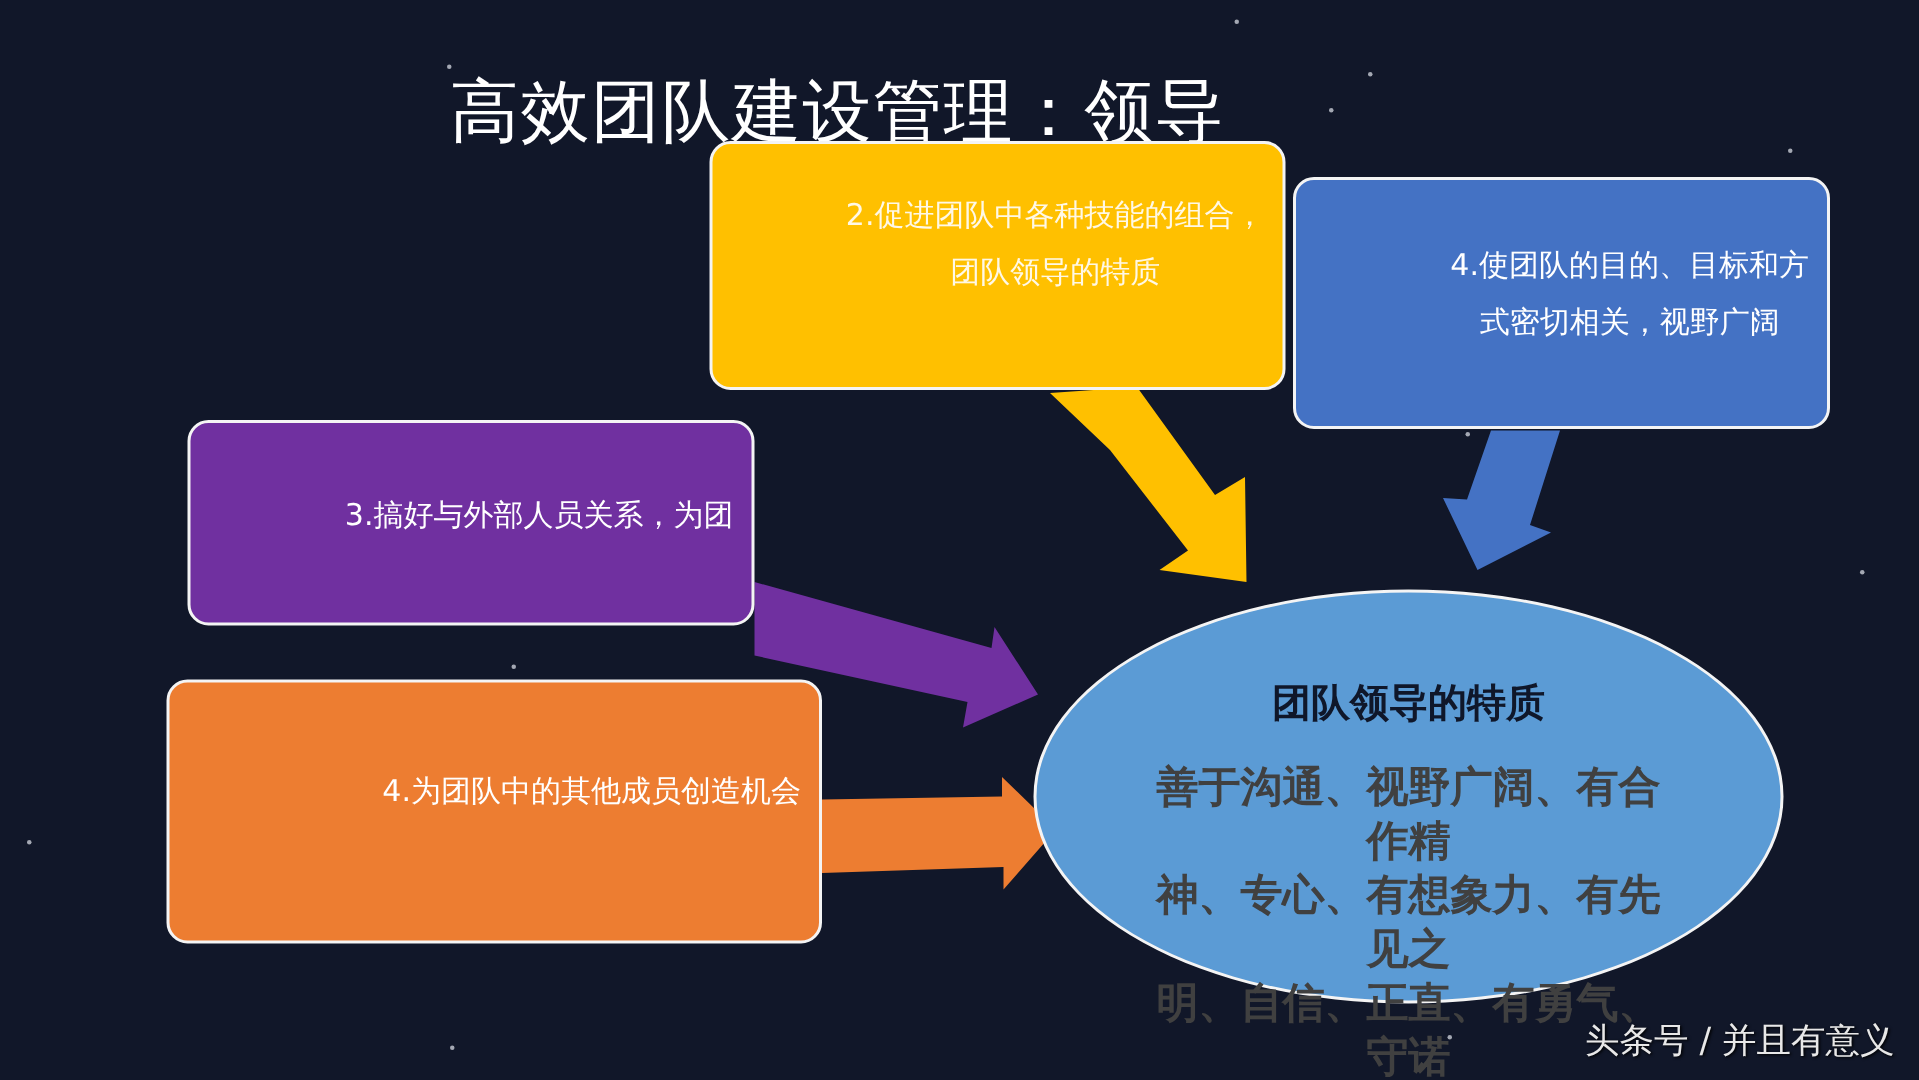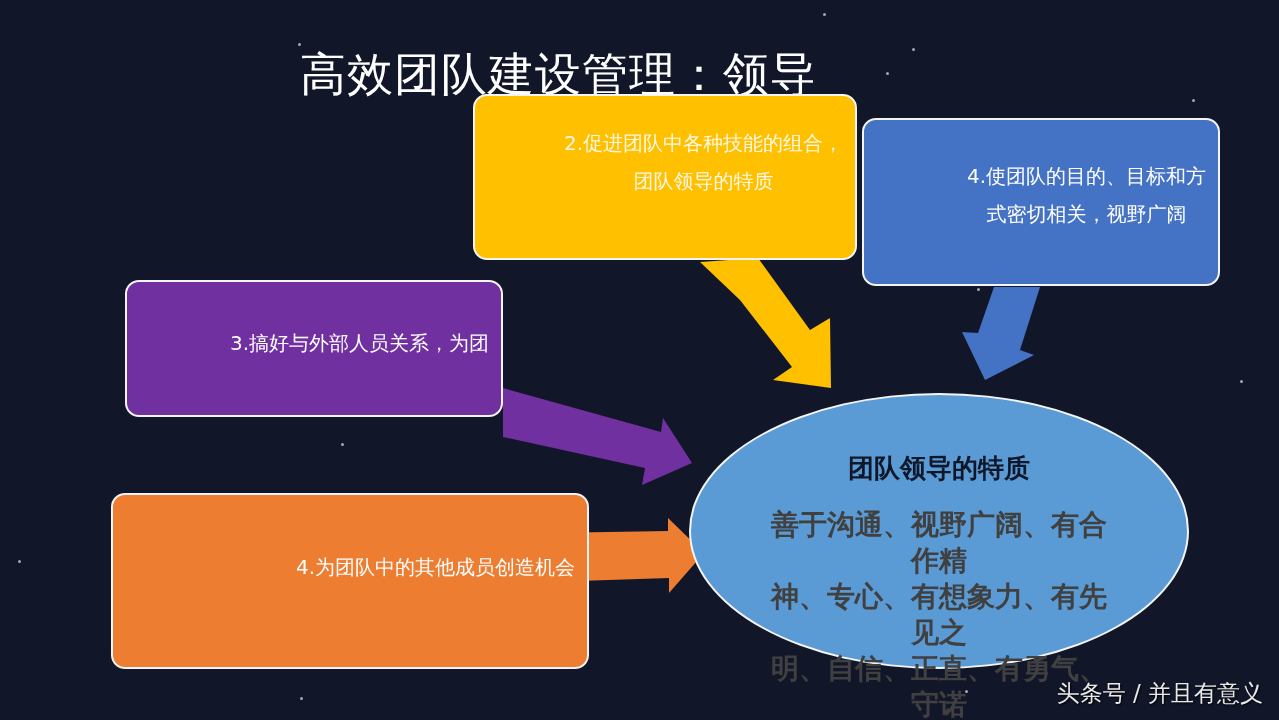--- a/index.html
+++ b/index.html
@@ -18,21 +18,21 @@
     position: absolute; box-sizing: border-box;
     border: 2px solid #f4f4f4; border-radius: 14px;
     color: #fff; font-size: 20px; line-height: 38px; text-align: center;
     display: flex; align-items: center; justify-content: flex-end;
     padding: 0 12px;
   }
   .box span { display: block; }
   .box-1 { left: 862px; top: 118px; width: 358px; height: 168px; background: #4472c4; padding-bottom: 14px; }
   .box-2 { left: 473px; top: 94px; width: 384px; height: 166px; background: #ffc000; color: #fff8e6; padding-bottom: 30px; }
   .box-3 { left: 125px; top: 280px; width: 378px; height: 137px; background: #7030a0; padding-bottom: 12px; }
-  .box-4 { left: 111px; top: 453px; width: 478px; height: 176px; background: #ed7d31; padding-bottom: 28px; margin-top: 40px; }
+  .box-4 { left: 111px; top: 453px; width: 437px; height: 176px; background: #ed7d31; padding-bottom: 28px; }
   .arrows { position: absolute; left: 0; top: 0; }
   .ellipse {
     position: absolute; left: 689px; top: 393px; width: 500px; height: 276px;
     box-sizing: border-box;
     border: 2px solid #f4f4f4; border-radius: 50%;
     background: #5b9bd5;
     text-align: center;
   }
   .ellipse-title {
     position: absolute; left: 0; right: 0; top: 56px;

